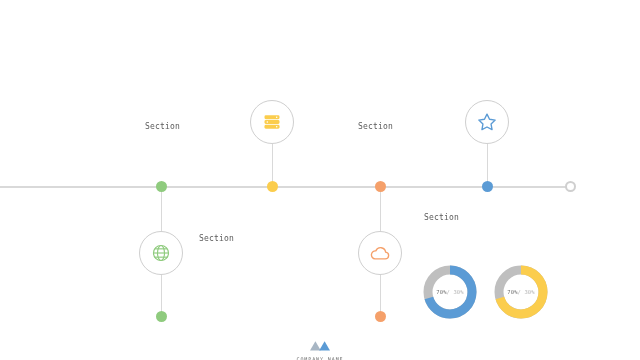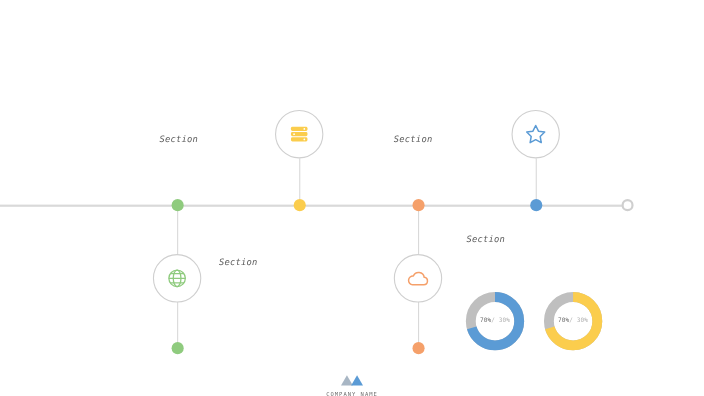--- a/index.html
+++ b/index.html
@@ -71,21 +71,20 @@
   .bubble svg { display: block; }
 
   
   .section-label {
     position: absolute;
     font-family: "DejaVu Sans Mono", monospace;
     font-size: 8px;
     color: #5a5a5a;
     letter-spacing: 0.2px;
     white-space: nowrap;
-    font-style: italic;
   }
 
   
   .donut {
     position: absolute;
     width: 58px;
     height: 58px;
   }
   .donut svg { display: block; }
   .donut-label {

